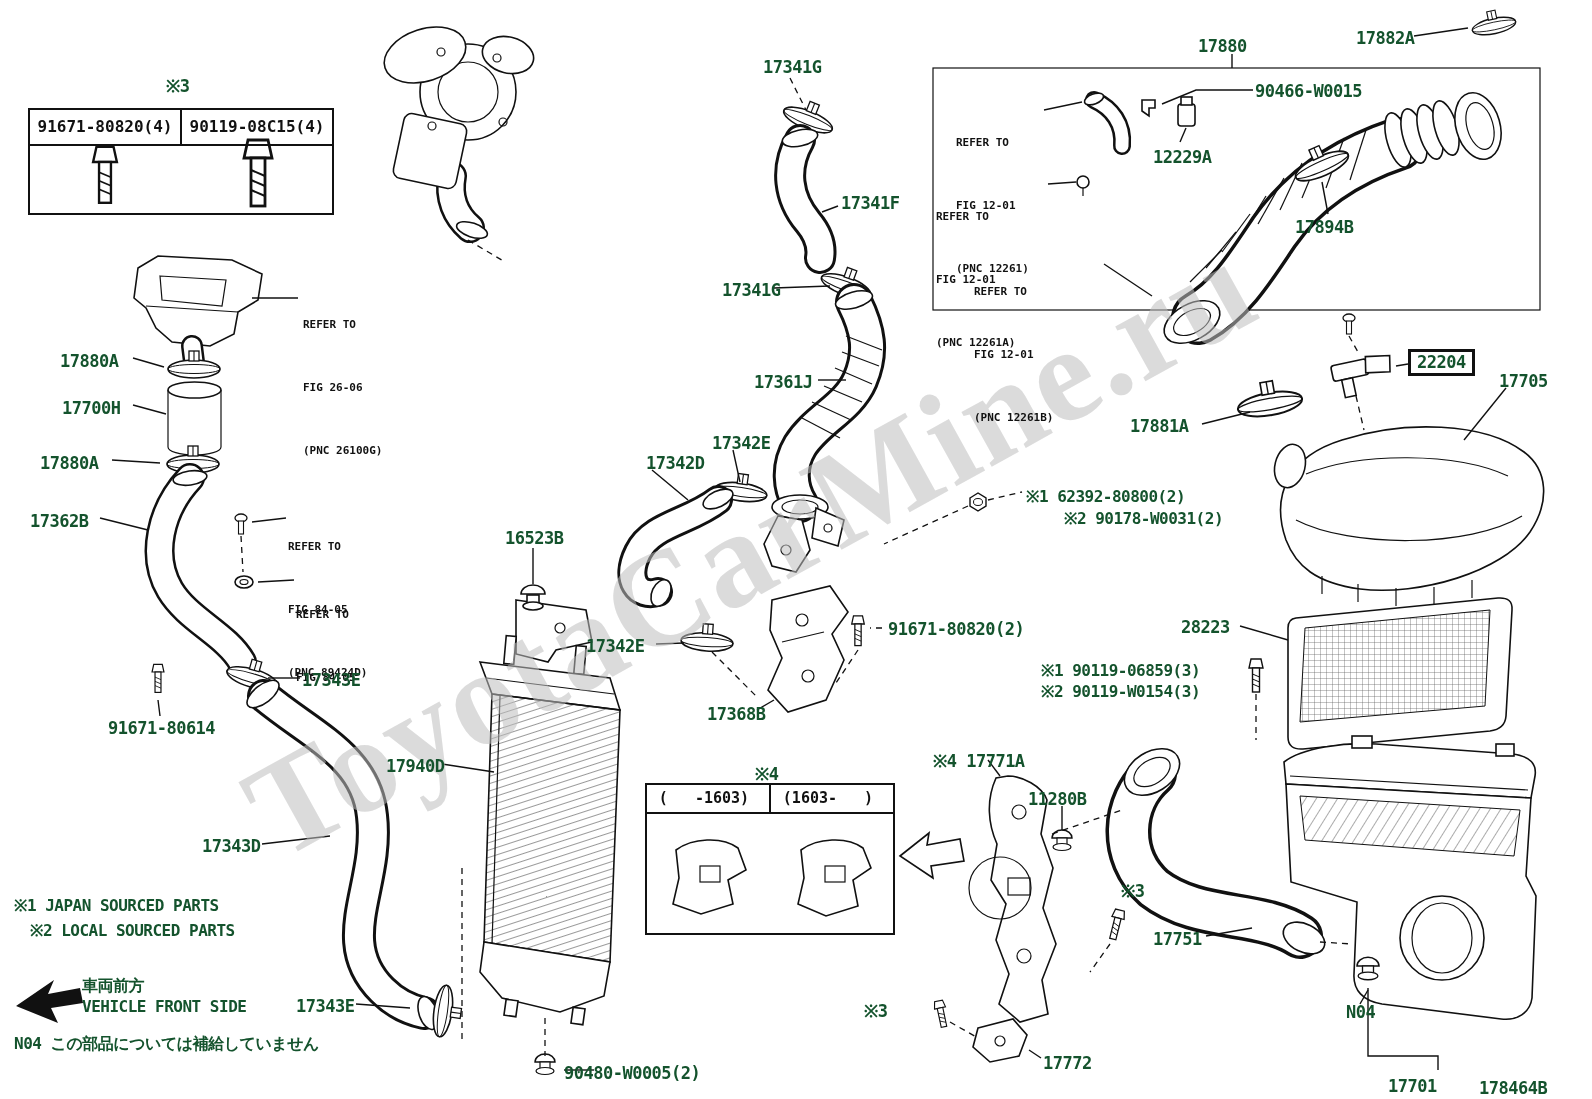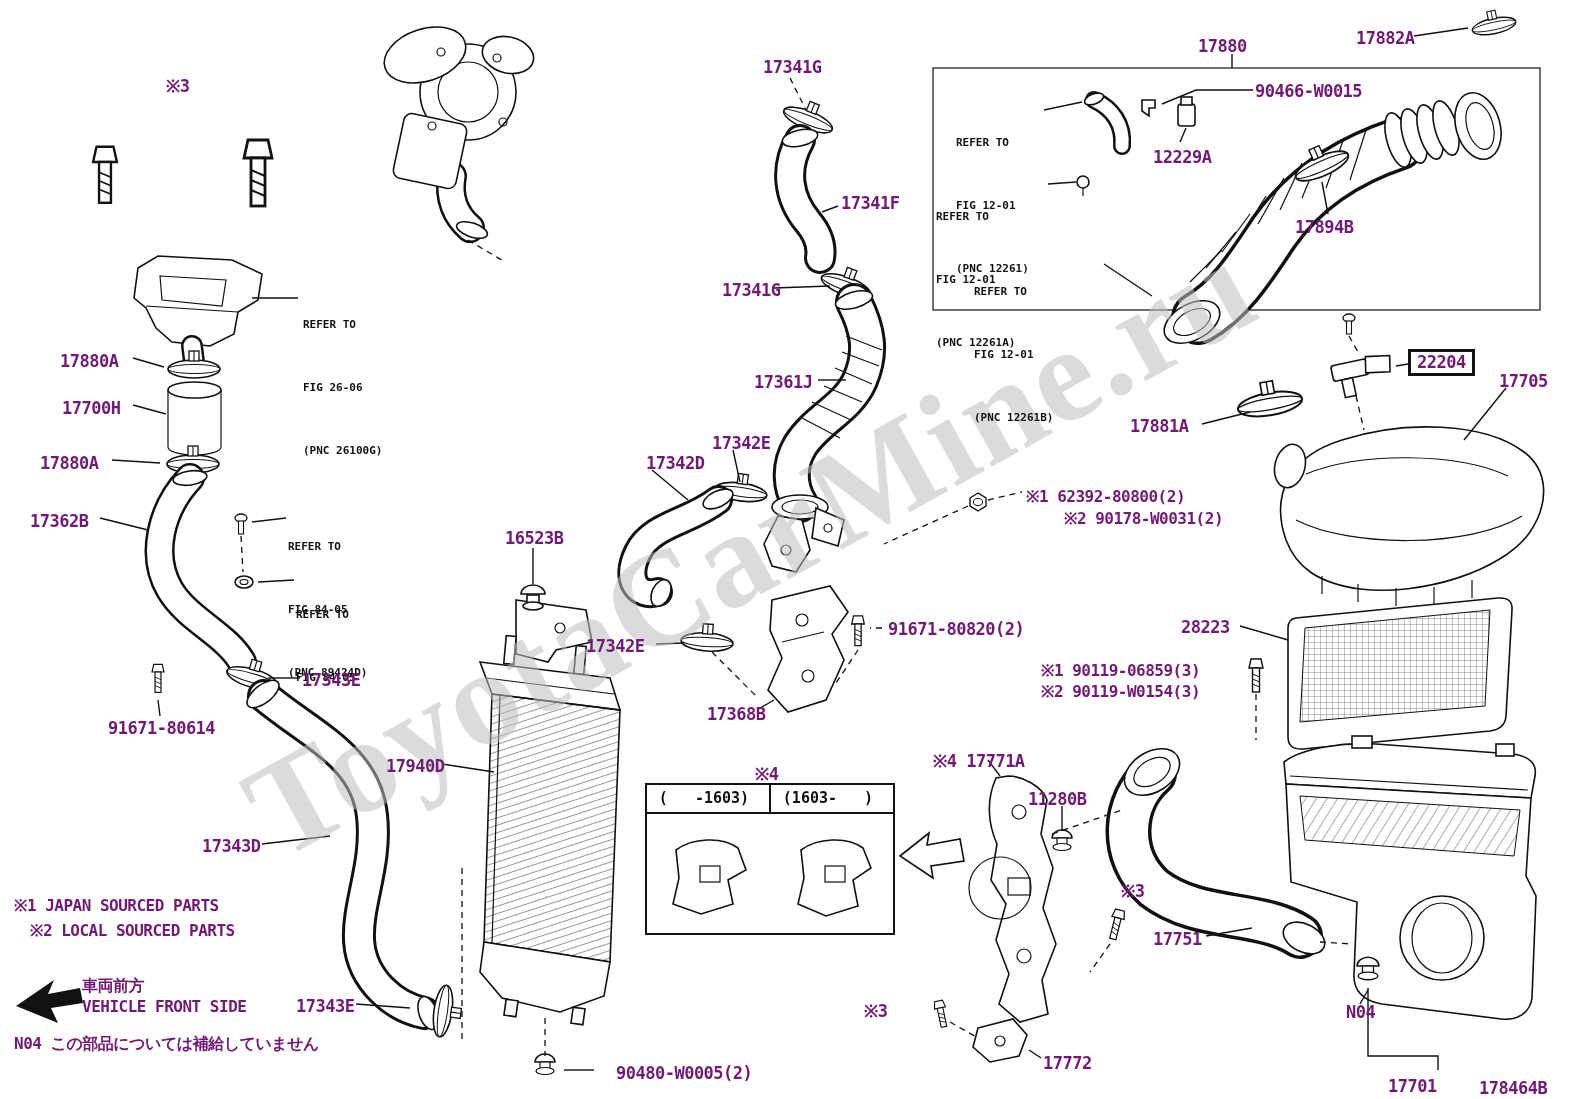--- a/index.html
+++ b/index.html
@@ -7,21 +7,21 @@
   #stage { position:relative; width:1592px; height:1099px; background:#fff; overflow:hidden;
            font-family:"DejaVu Sans Mono", monospace; }
   #art { position:absolute; left:0; top:0; }
   .nf   { fill:none; stroke:#111; stroke-width:1.2; }
   .wf   { fill:#fff; stroke:#111; stroke-width:1.6; }
   .dash { fill:none; stroke:#111; stroke-width:1.3; stroke-dasharray:6 5; }
   .tubeO{ fill:none; stroke:#111; stroke-linecap:round; }
   .tubeI{ fill:none; stroke:#fff; stroke-linecap:round; }
 
   .lbl { position:absolute; font-family:"DejaVu Sans Mono","Liberation Mono",monospace;
-         font-weight:bold; font-size:17px; color:#701a75; white-space:pre; letter-spacing:-0.5px; z-index:3; }
+         font-weight:bold; font-size:17px; color:#14532d; white-space:pre; letter-spacing:-0.5px; z-index:3; }
   .n16 { font-size:16px; }
   .refer { position:absolute; font-family:"DejaVu Sans Mono","Liberation Mono",monospace;
            font-weight:bold; font-size:11px; line-height:21px; color:#111; white-space:pre; z-index:3; }
   .sel { border:3px solid #111; padding:0px 6px 1px 6px; background:#fff; }
 
   .tablebox { position:absolute; border:2px solid #111; z-index:3; background:transparent; }
   .trow { display:flex; border-bottom:2px solid #111; }
   .tcell { flex:1; border-right:2px solid #111; text-align:center;
            font-family:"DejaVu Sans Mono","Liberation Mono",monospace; font-weight:bold;
            color:#111; white-space:pre; }
@@ -357,20 +357,26 @@
     <line x1="1110" y1="944" x2="1090" y2="972"></line>
     <line x1="950" y1="1022" x2="978" y2="1038"></line>
     <line x1="1052" y1="834" x2="1122" y2="810"></line>
     <line x1="1320" y1="942" x2="1352" y2="944"></line>
   </g>
 </svg>
 
 <div id="watermark">ToyotaCarMine.ru</div>
 
 <div class="lbl" style="left:166px;top:74px">※3</div>
+<div id="fastener-table" class="tablebox" style="left:28px;top:108px;width:306px;height:107px">
+  <div class="trow">
+    <div class="tcell">91671-80820(4)</div>
+    <div class="tcell">90119-08C15(4)</div>
+  </div>
+</div>
 
 <div class="lbl" style="left:755px;top:762px">※4</div>
 <div id="variant-table" class="tablebox" style="left:645px;top:783px;width:250px;height:152px">
   <div class="trow">
     <div class="tcell">(   -1603)</div>
     <div class="tcell">(1603-   )</div>
   </div>
 </div>
 
 <div class="refer" style="left:303px;top:272px">
@@ -416,21 +422,21 @@
 <div class="lbl" style="left:763px;top:57px">17341G</div>
 <div class="lbl" style="left:841px;top:193px">17341F</div>
 <div class="lbl" style="left:722px;top:280px">17341G</div>
 <div class="lbl" style="left:754px;top:372px">17361J</div>
 <div class="lbl" style="left:712px;top:433px">17342E</div>
 <div class="lbl" style="left:646px;top:453px">17342D</div>
 <div class="lbl" style="left:505px;top:528px">16523B</div>
 <div class="lbl" style="left:586px;top:636px">17342E</div>
 <div class="lbl" style="left:888px;top:619px">91671-80820(2)</div>
 <div class="lbl" style="left:707px;top:704px">17368B</div>
-<div class="lbl" style="left:616px;top:1063px">90480-W0005(2)</div>
+<div class="lbl" style="left:564px;top:1063px">90480-W0005(2)</div>
 
 <div class="lbl" style="left:1198px;top:36px">17880</div>
 <div class="lbl" style="left:1356px;top:28px">17882A</div>
 <div class="lbl" style="left:1255px;top:81px">90466-W0015</div>
 <div class="lbl" style="left:1153px;top:147px">12229A</div>
 <div class="lbl" style="left:1295px;top:217px">17894B</div>
 <div class="lbl sel" style="left:1408px;top:349px">22204</div>
 <div class="lbl" style="left:1499px;top:371px">17705</div>
 <div class="lbl" style="left:1130px;top:416px">17881A</div>
 <div class="lbl n16" style="left:1026px;top:485px">※1 62392-80800(2)</div>

